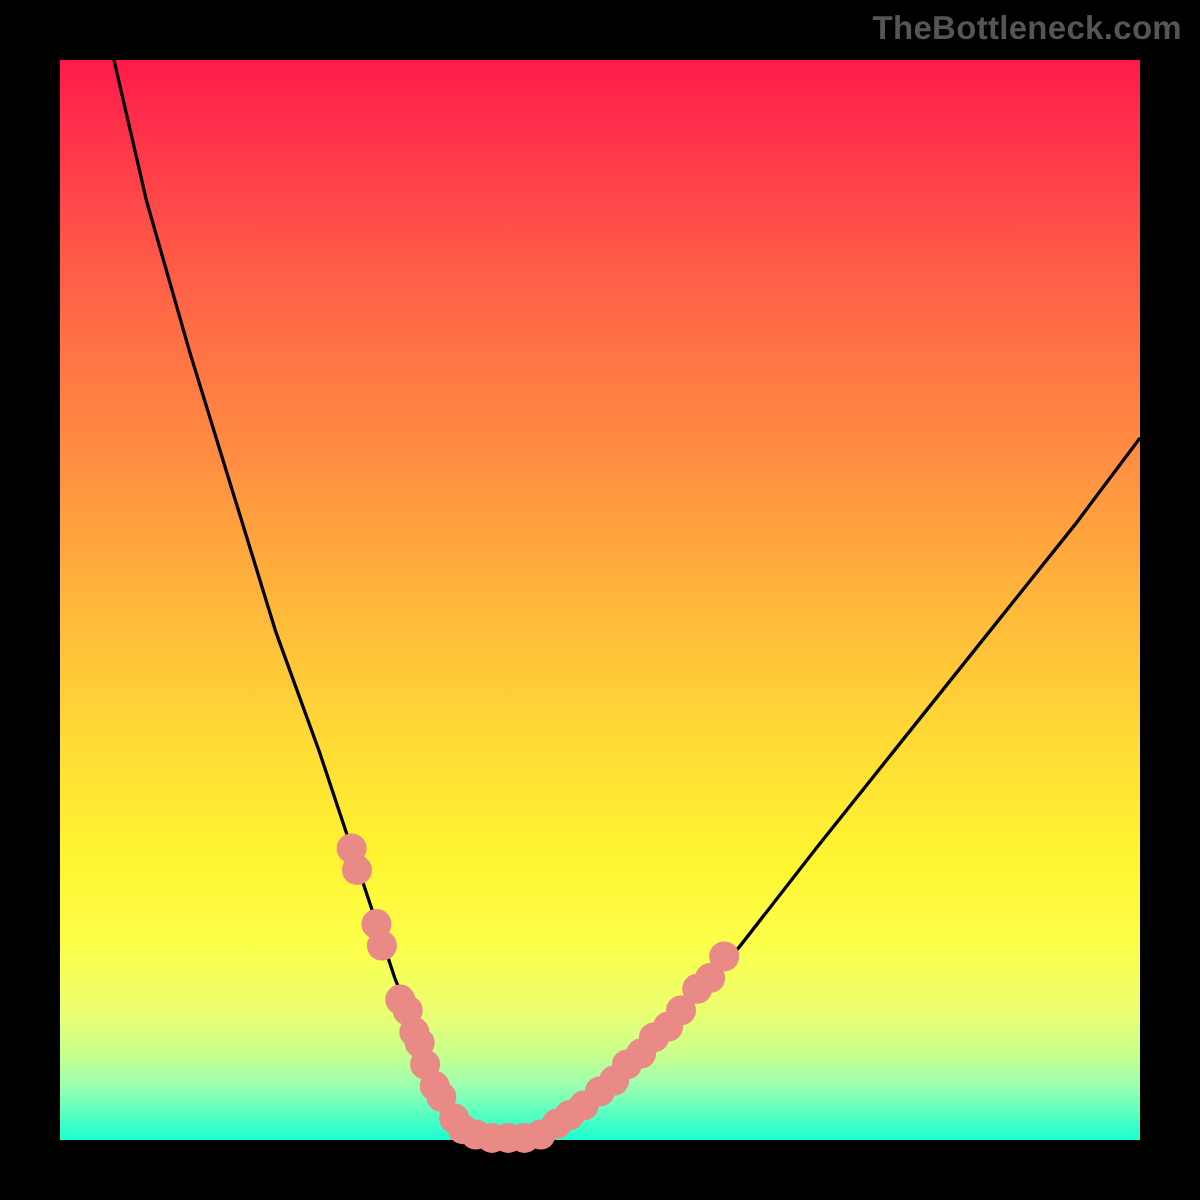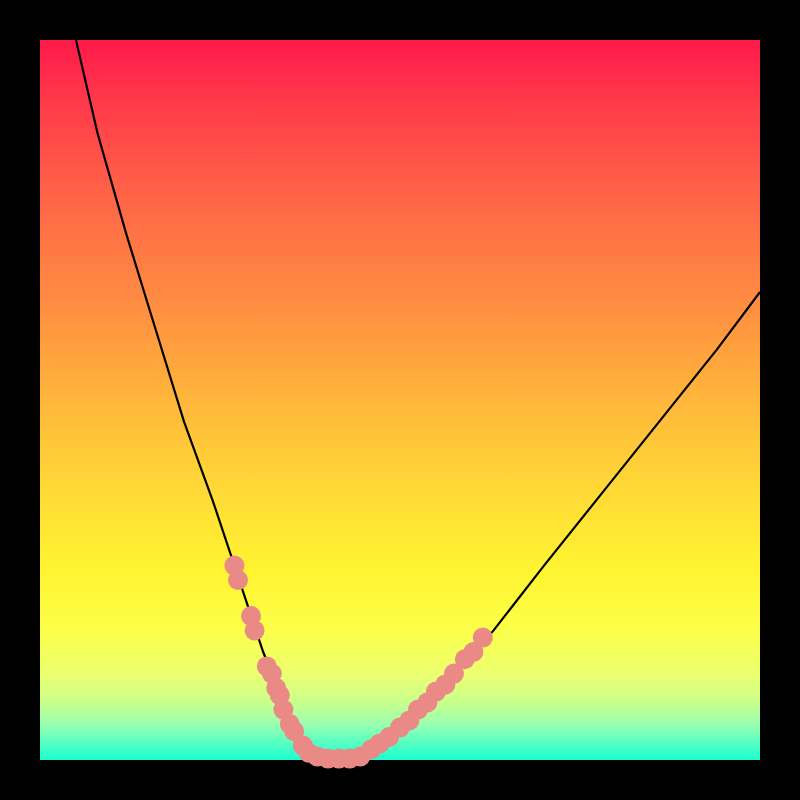--- a/index.html
+++ b/index.html
@@ -57,20 +57,21 @@
     top: 0;
     width: 720px;
     height: 720px;
     overflow: visible;
   }
 </style>
 </head>
 <body>
 
 <div class="frame">
+  <div class="watermark">TheBottleneck.com</div>
   <div class="plot">
     <svg class="curve" viewBox="0 0 720 720">
       <path id="curve-path" fill="none" stroke="#000000" stroke-width="2.2" d="M36.0,0.0 L57.6,93.6 L86.4,194.4 L115.2,288.0 L144.0,381.6 L172.8,460.8 L194.4,525.6 L208.8,568.8 L223.2,612.0 L237.6,648.0 L248.4,676.8 L259.2,698.4 L273.6,712.8 L295.2,720.0 L324.0,712.8 L360.0,691.2 L403.2,648.0 L453.6,590.4 L504.0,525.6 L561.6,453.6 L619.2,381.6 L676.8,309.6 L720.0,252.0"></path>
       <g id="marker-group">
           <circle cx="194.4" cy="525.6" r="10" fill="#e98a86"></circle>
           <circle cx="198.0" cy="540.0" r="10" fill="#e98a86"></circle>
           <circle cx="211.0" cy="576.0" r="10" fill="#e98a86"></circle>
           <circle cx="214.6" cy="590.4" r="10" fill="#e98a86"></circle>
           <circle cx="226.8" cy="626.4" r="10" fill="#e98a86"></circle>
           <circle cx="231.8" cy="633.6" r="10" fill="#e98a86"></circle>

